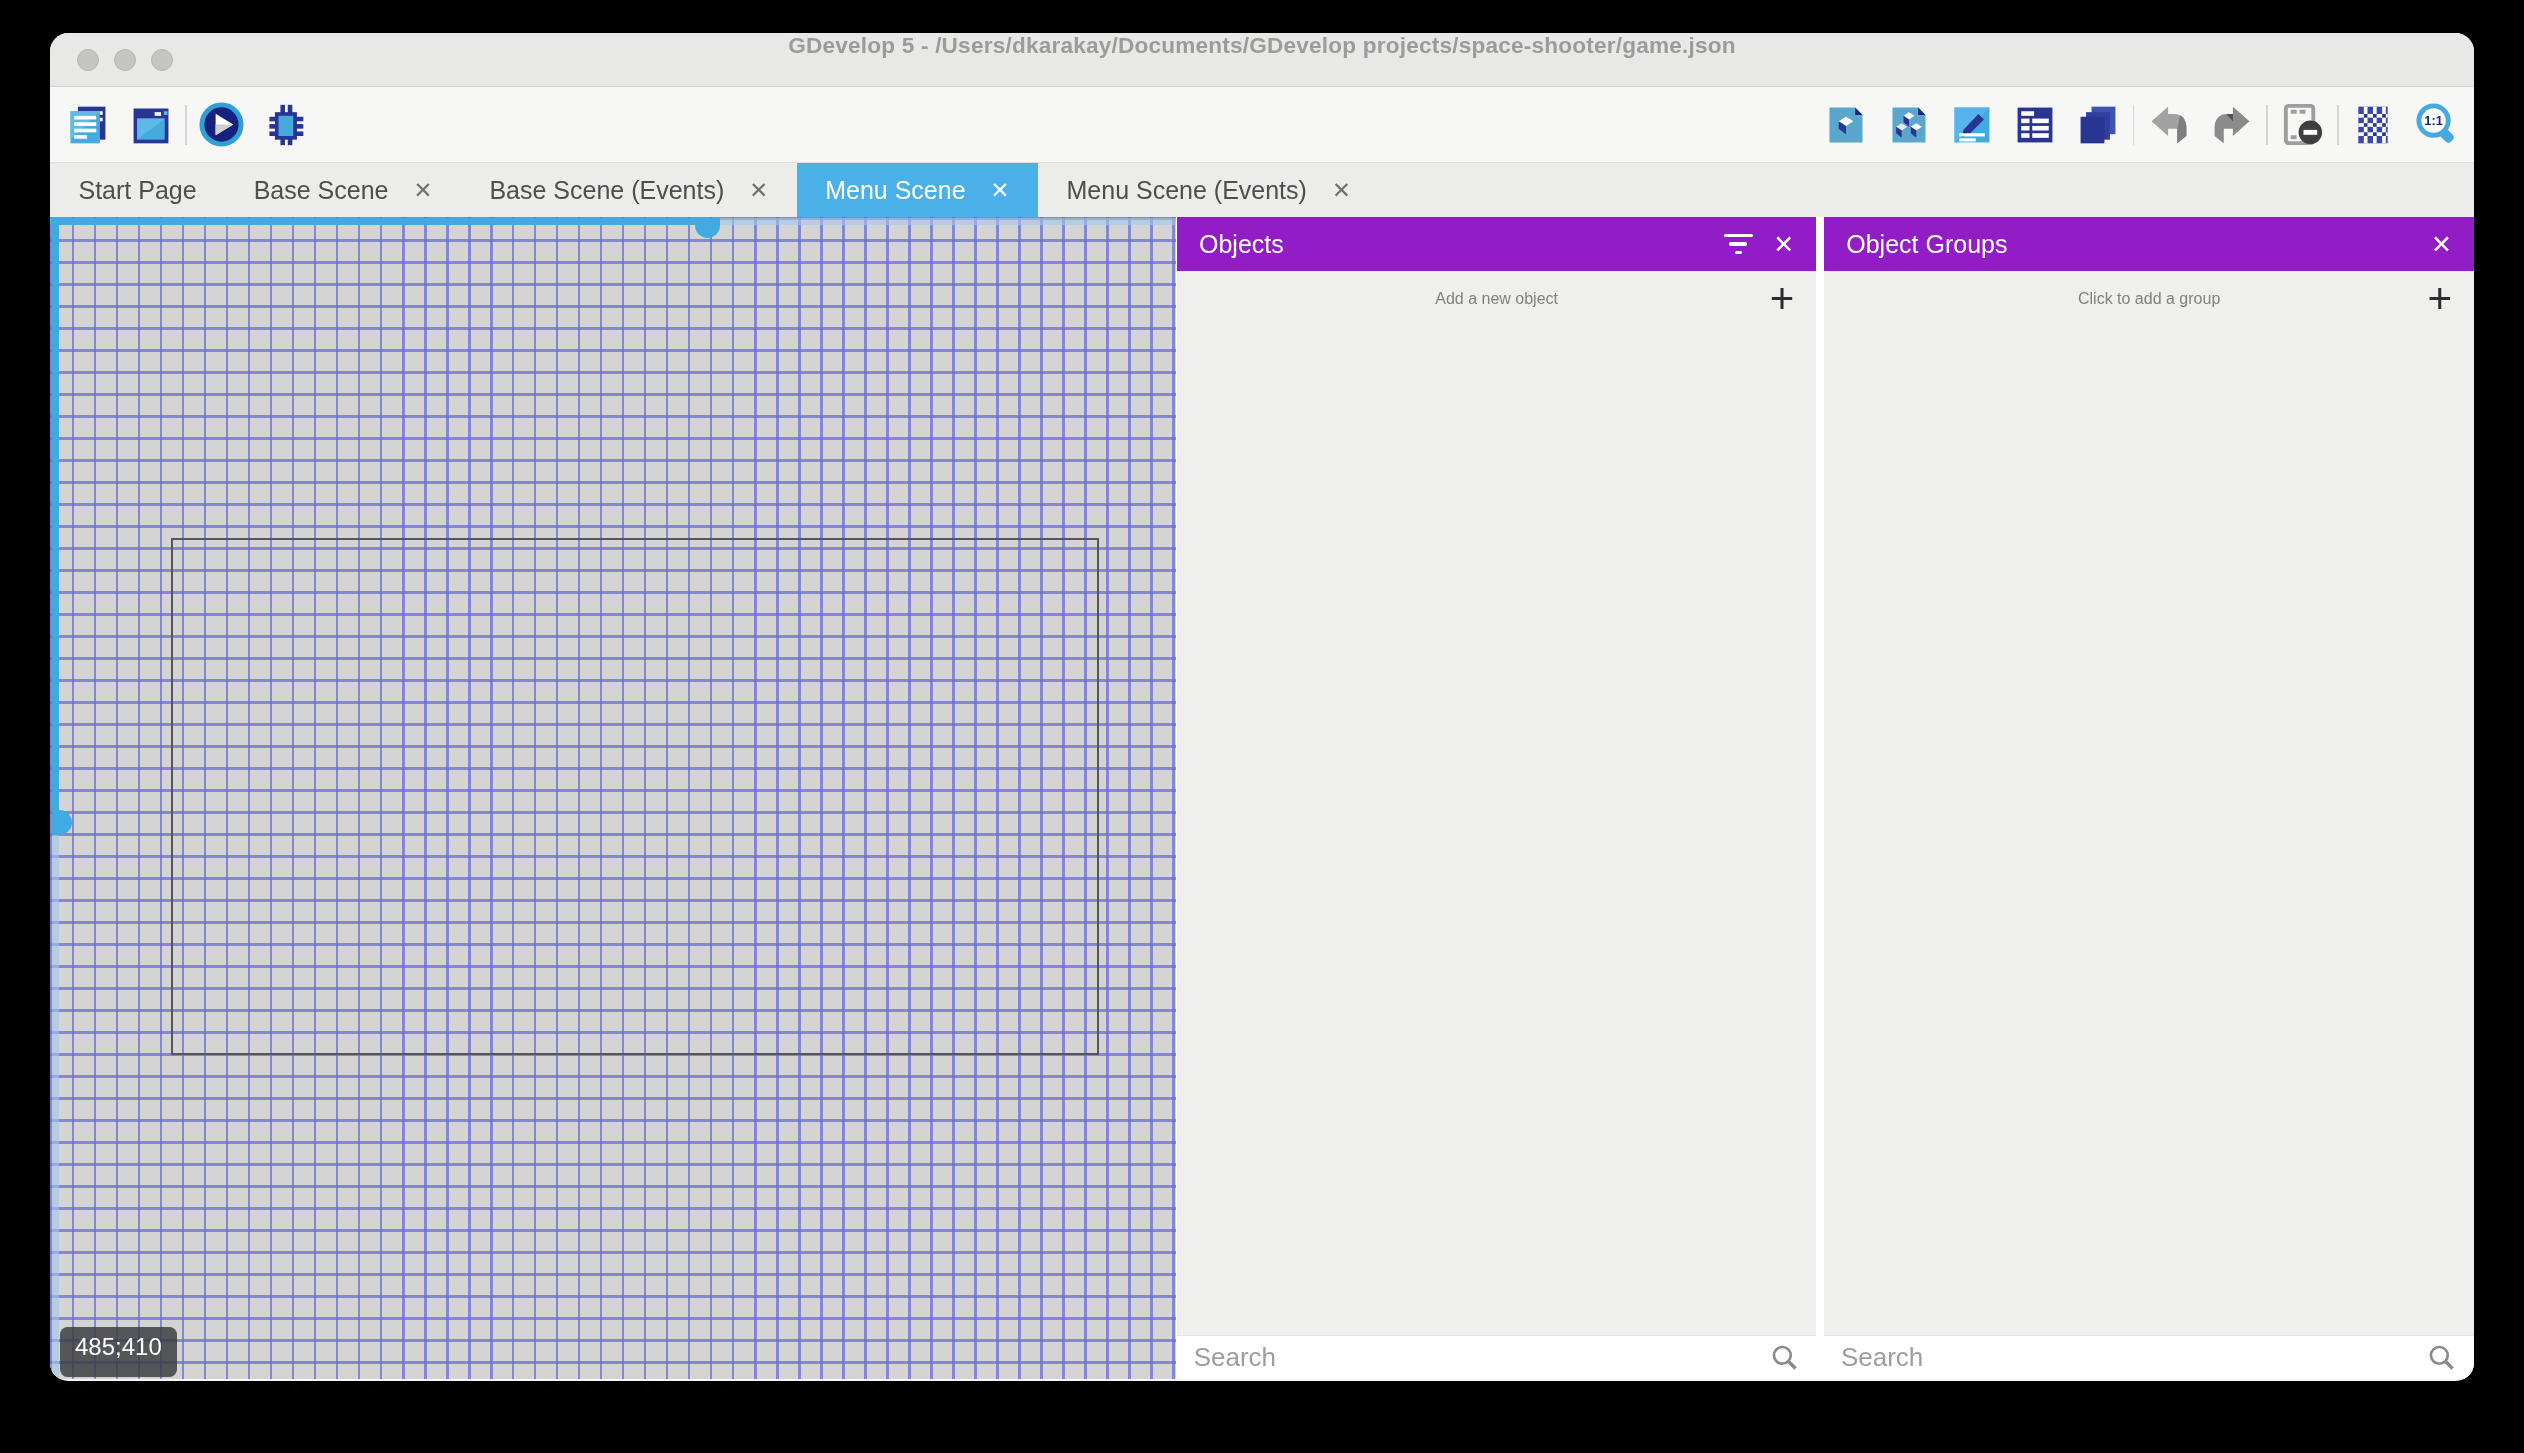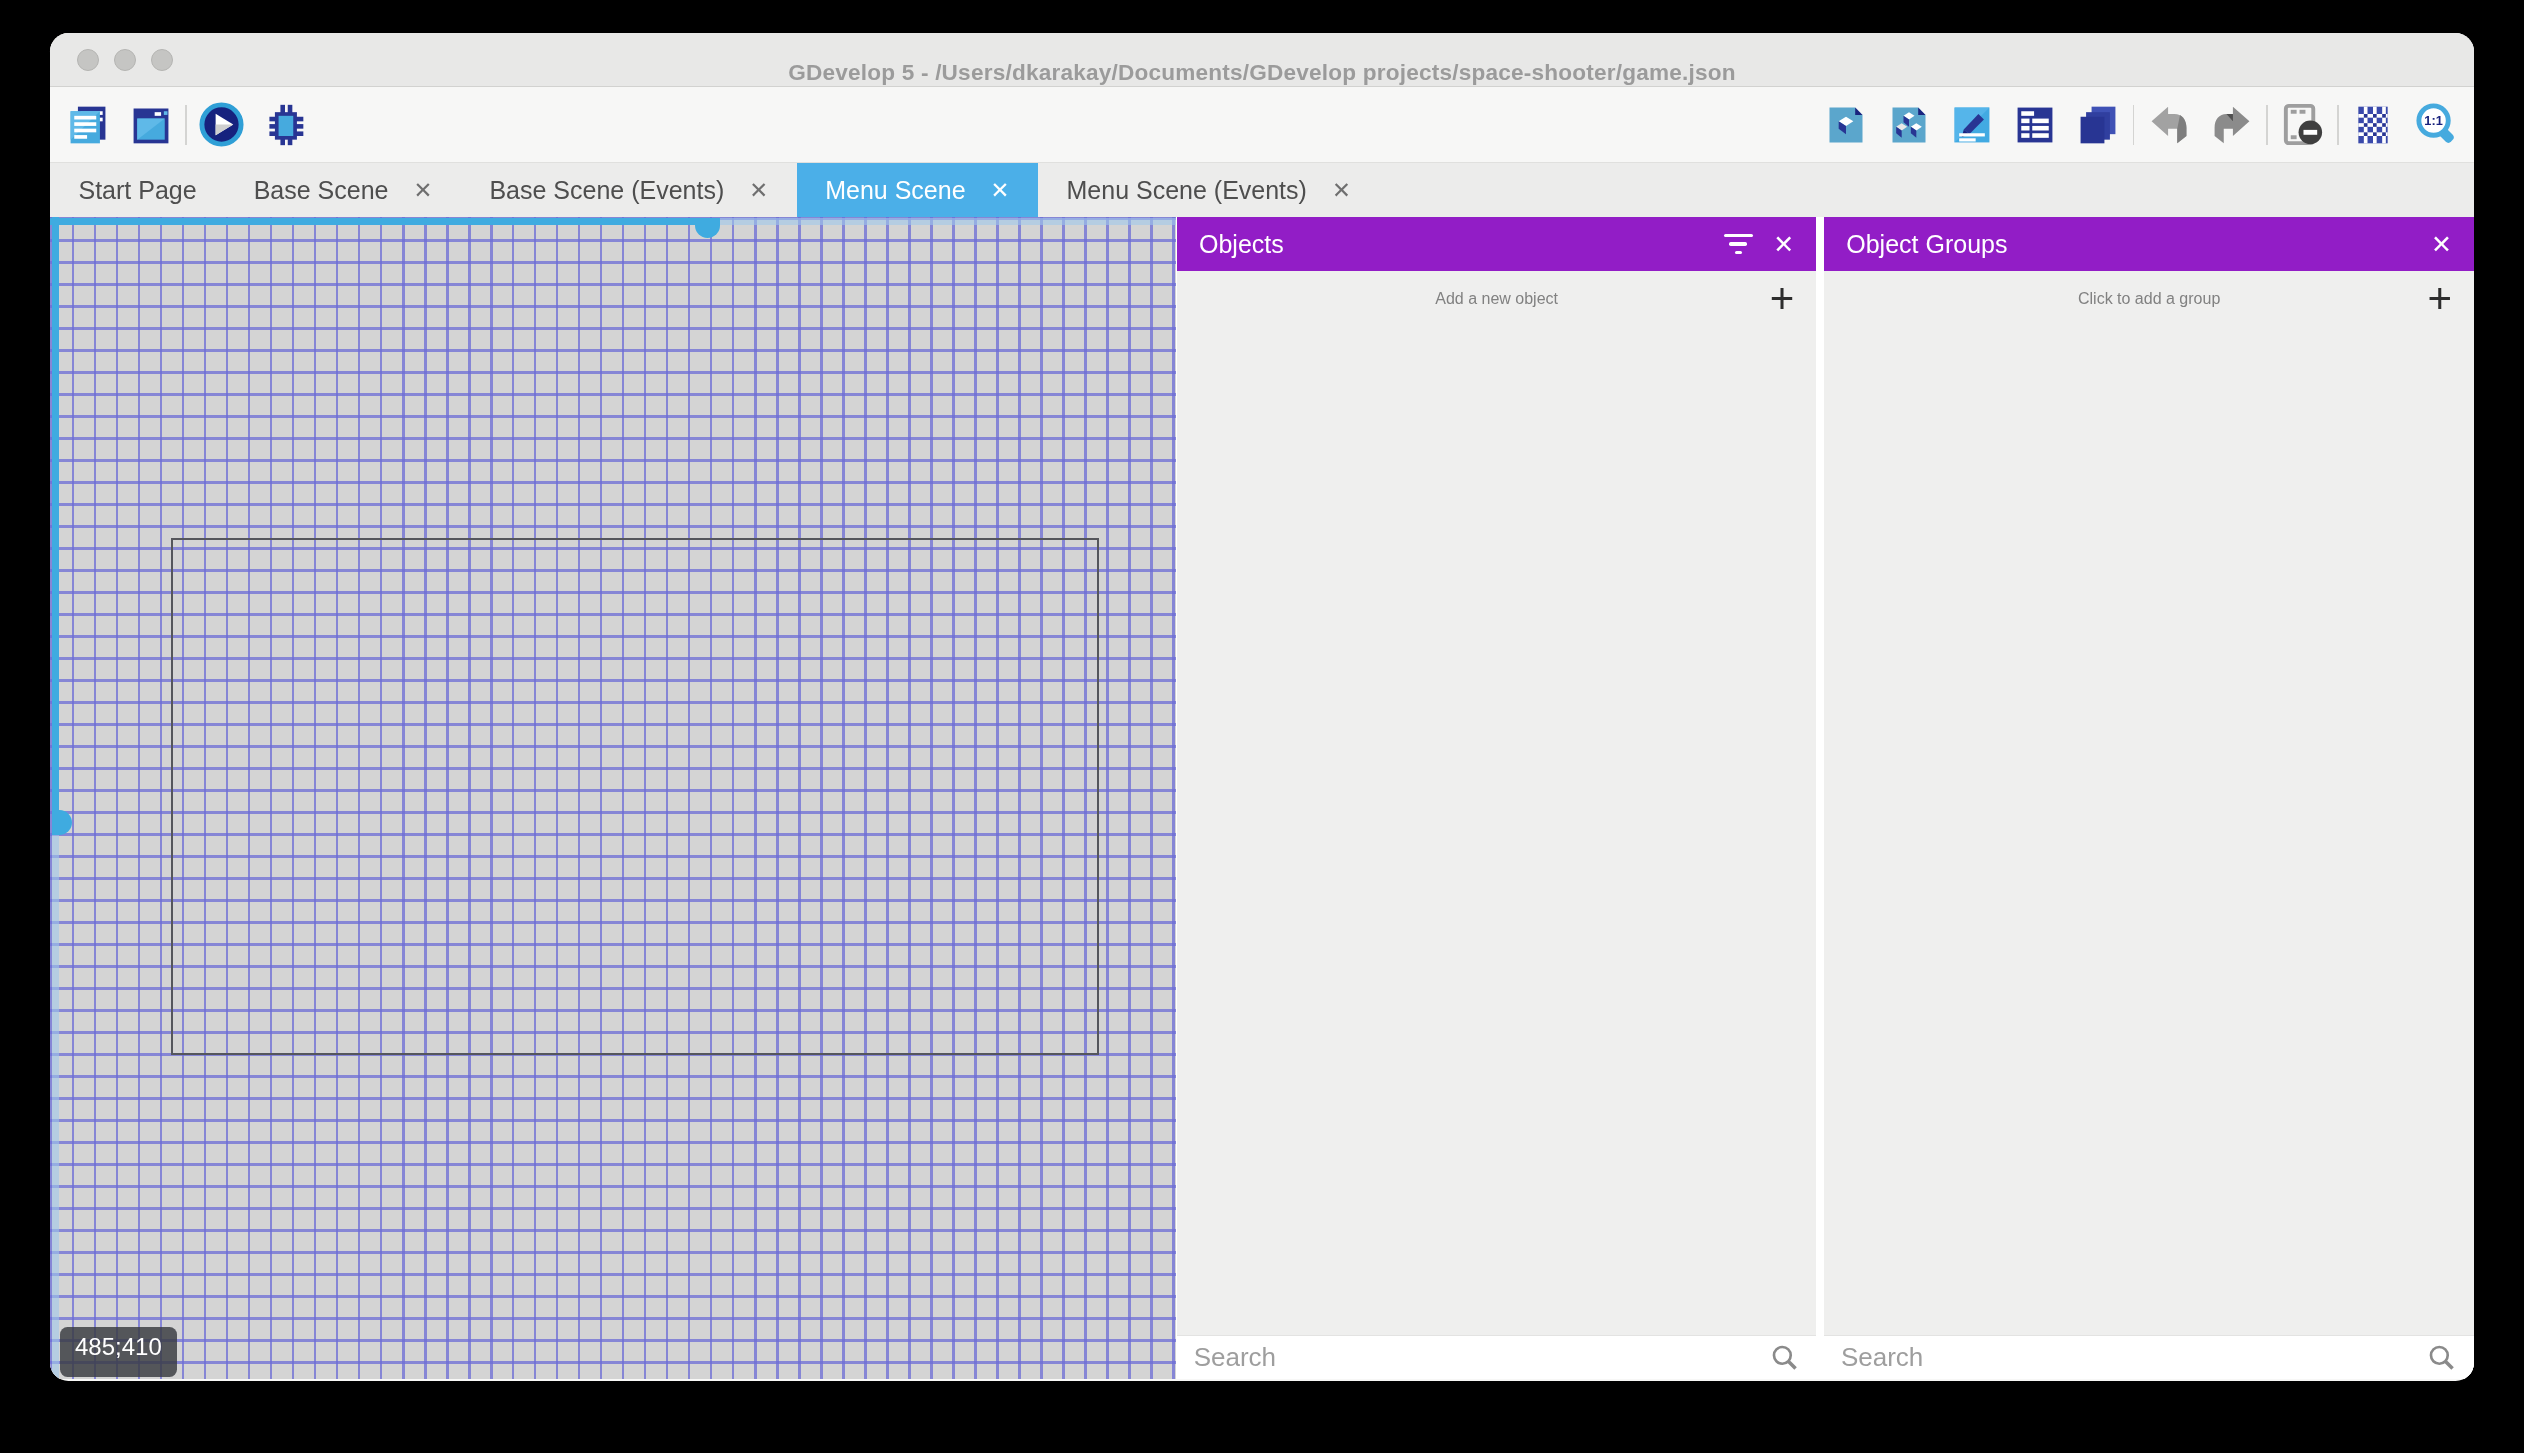--- a/index.html
+++ b/index.html
@@ -7,21 +7,21 @@
 
   .window {
     position:absolute; left:50px; top:33px; width:2424px; height:1348px;
     background:#f7f7f6; border-radius:18.4px; overflow:hidden;
   }
 
   
   .titlebar {
     position:relative; height:54px; background:#e8e8e7;
     border-bottom:1.7px solid #d2d2d0;
-    display:flex; align-items:flex-end; justify-content:center;
+    display:flex; align-items:flex-start; justify-content:center;
   }
   .traffic { position:absolute; left:27px; top:16px; display:flex; gap:15px; }
   .traffic .light { width:22px; height:22px; border-radius:50%; background:#c5c5c3; border:0.8px solid #b4b4b2; }
   .win-title { font-size:22.6px; font-weight:bold; color:#9b9b9b; letter-spacing:0.2px; }
 
   
   .toolbar { height:75px; background:#f7f7f6; display:flex; align-items:center; padding:0 13.4px; }
   .tb-group { display:flex; align-items:center; gap:14px; }
   .tb-btn { width:49px; height:49px; border:none; background:transparent; display:flex; align-items:center; justify-content:center; padding:0; cursor:pointer; }
   .tb-sep { width:1.7px; height:40px; background:#d4d4d2; margin:0 10px; }

